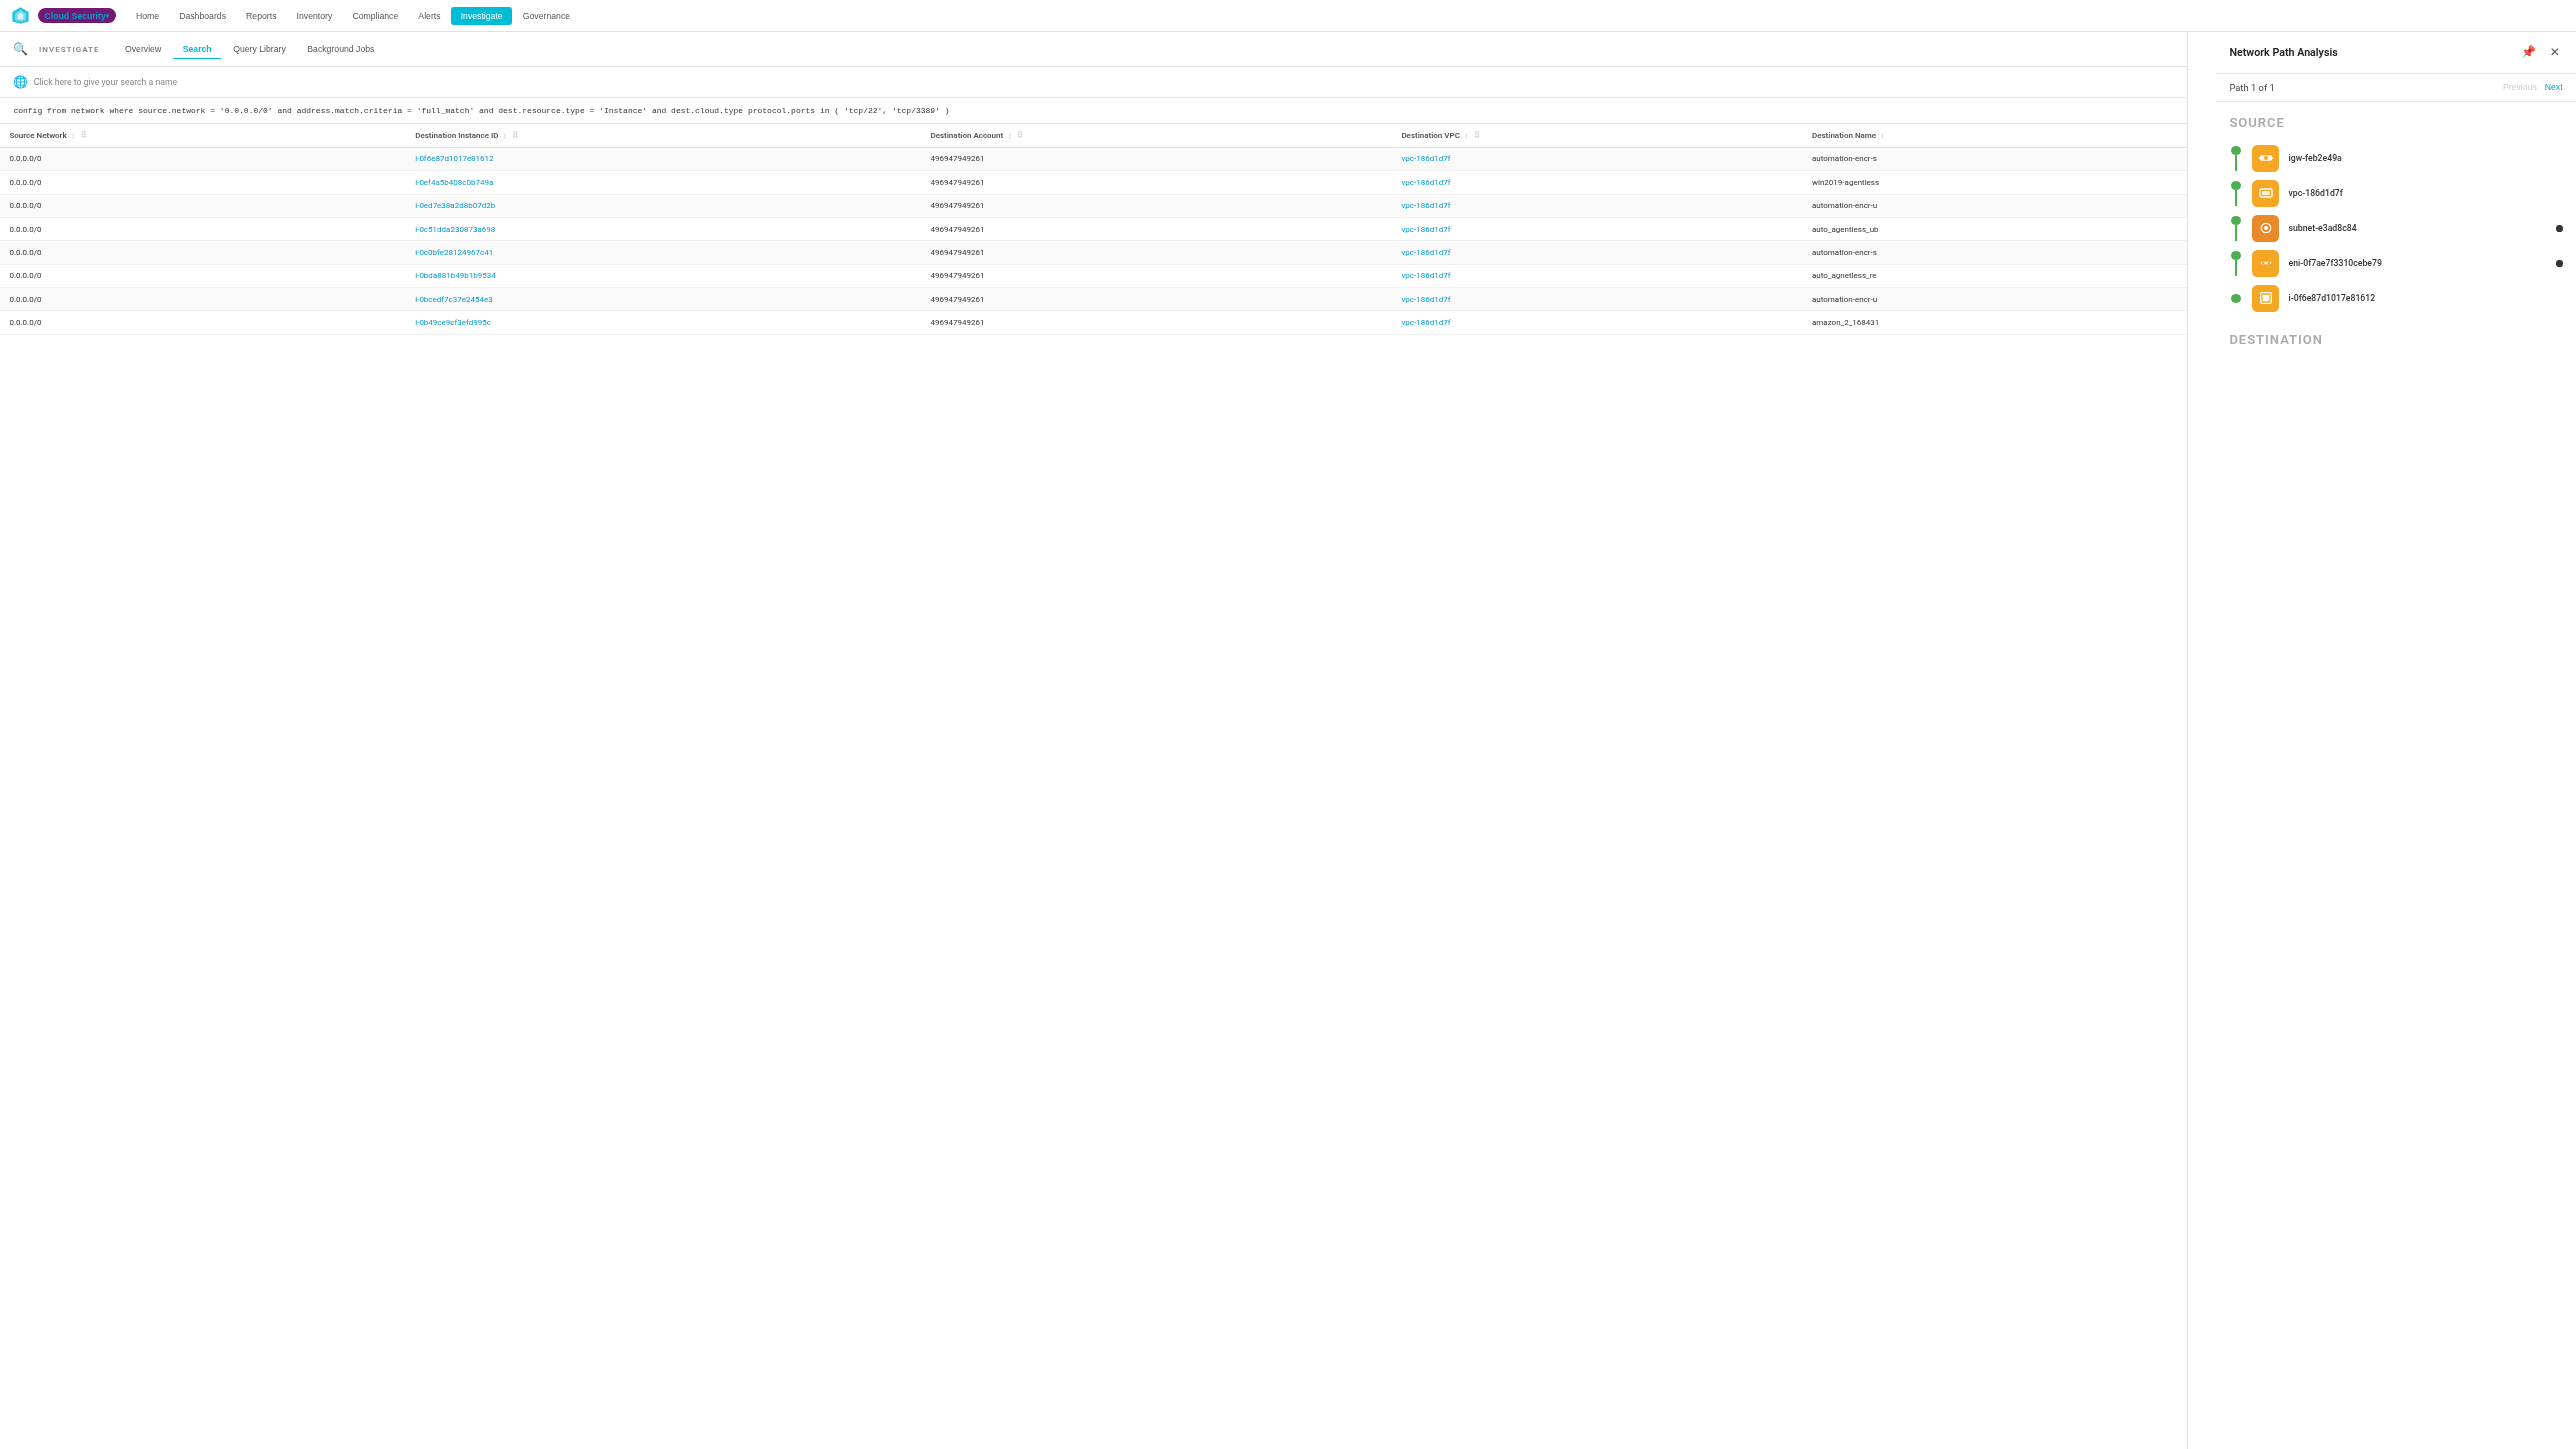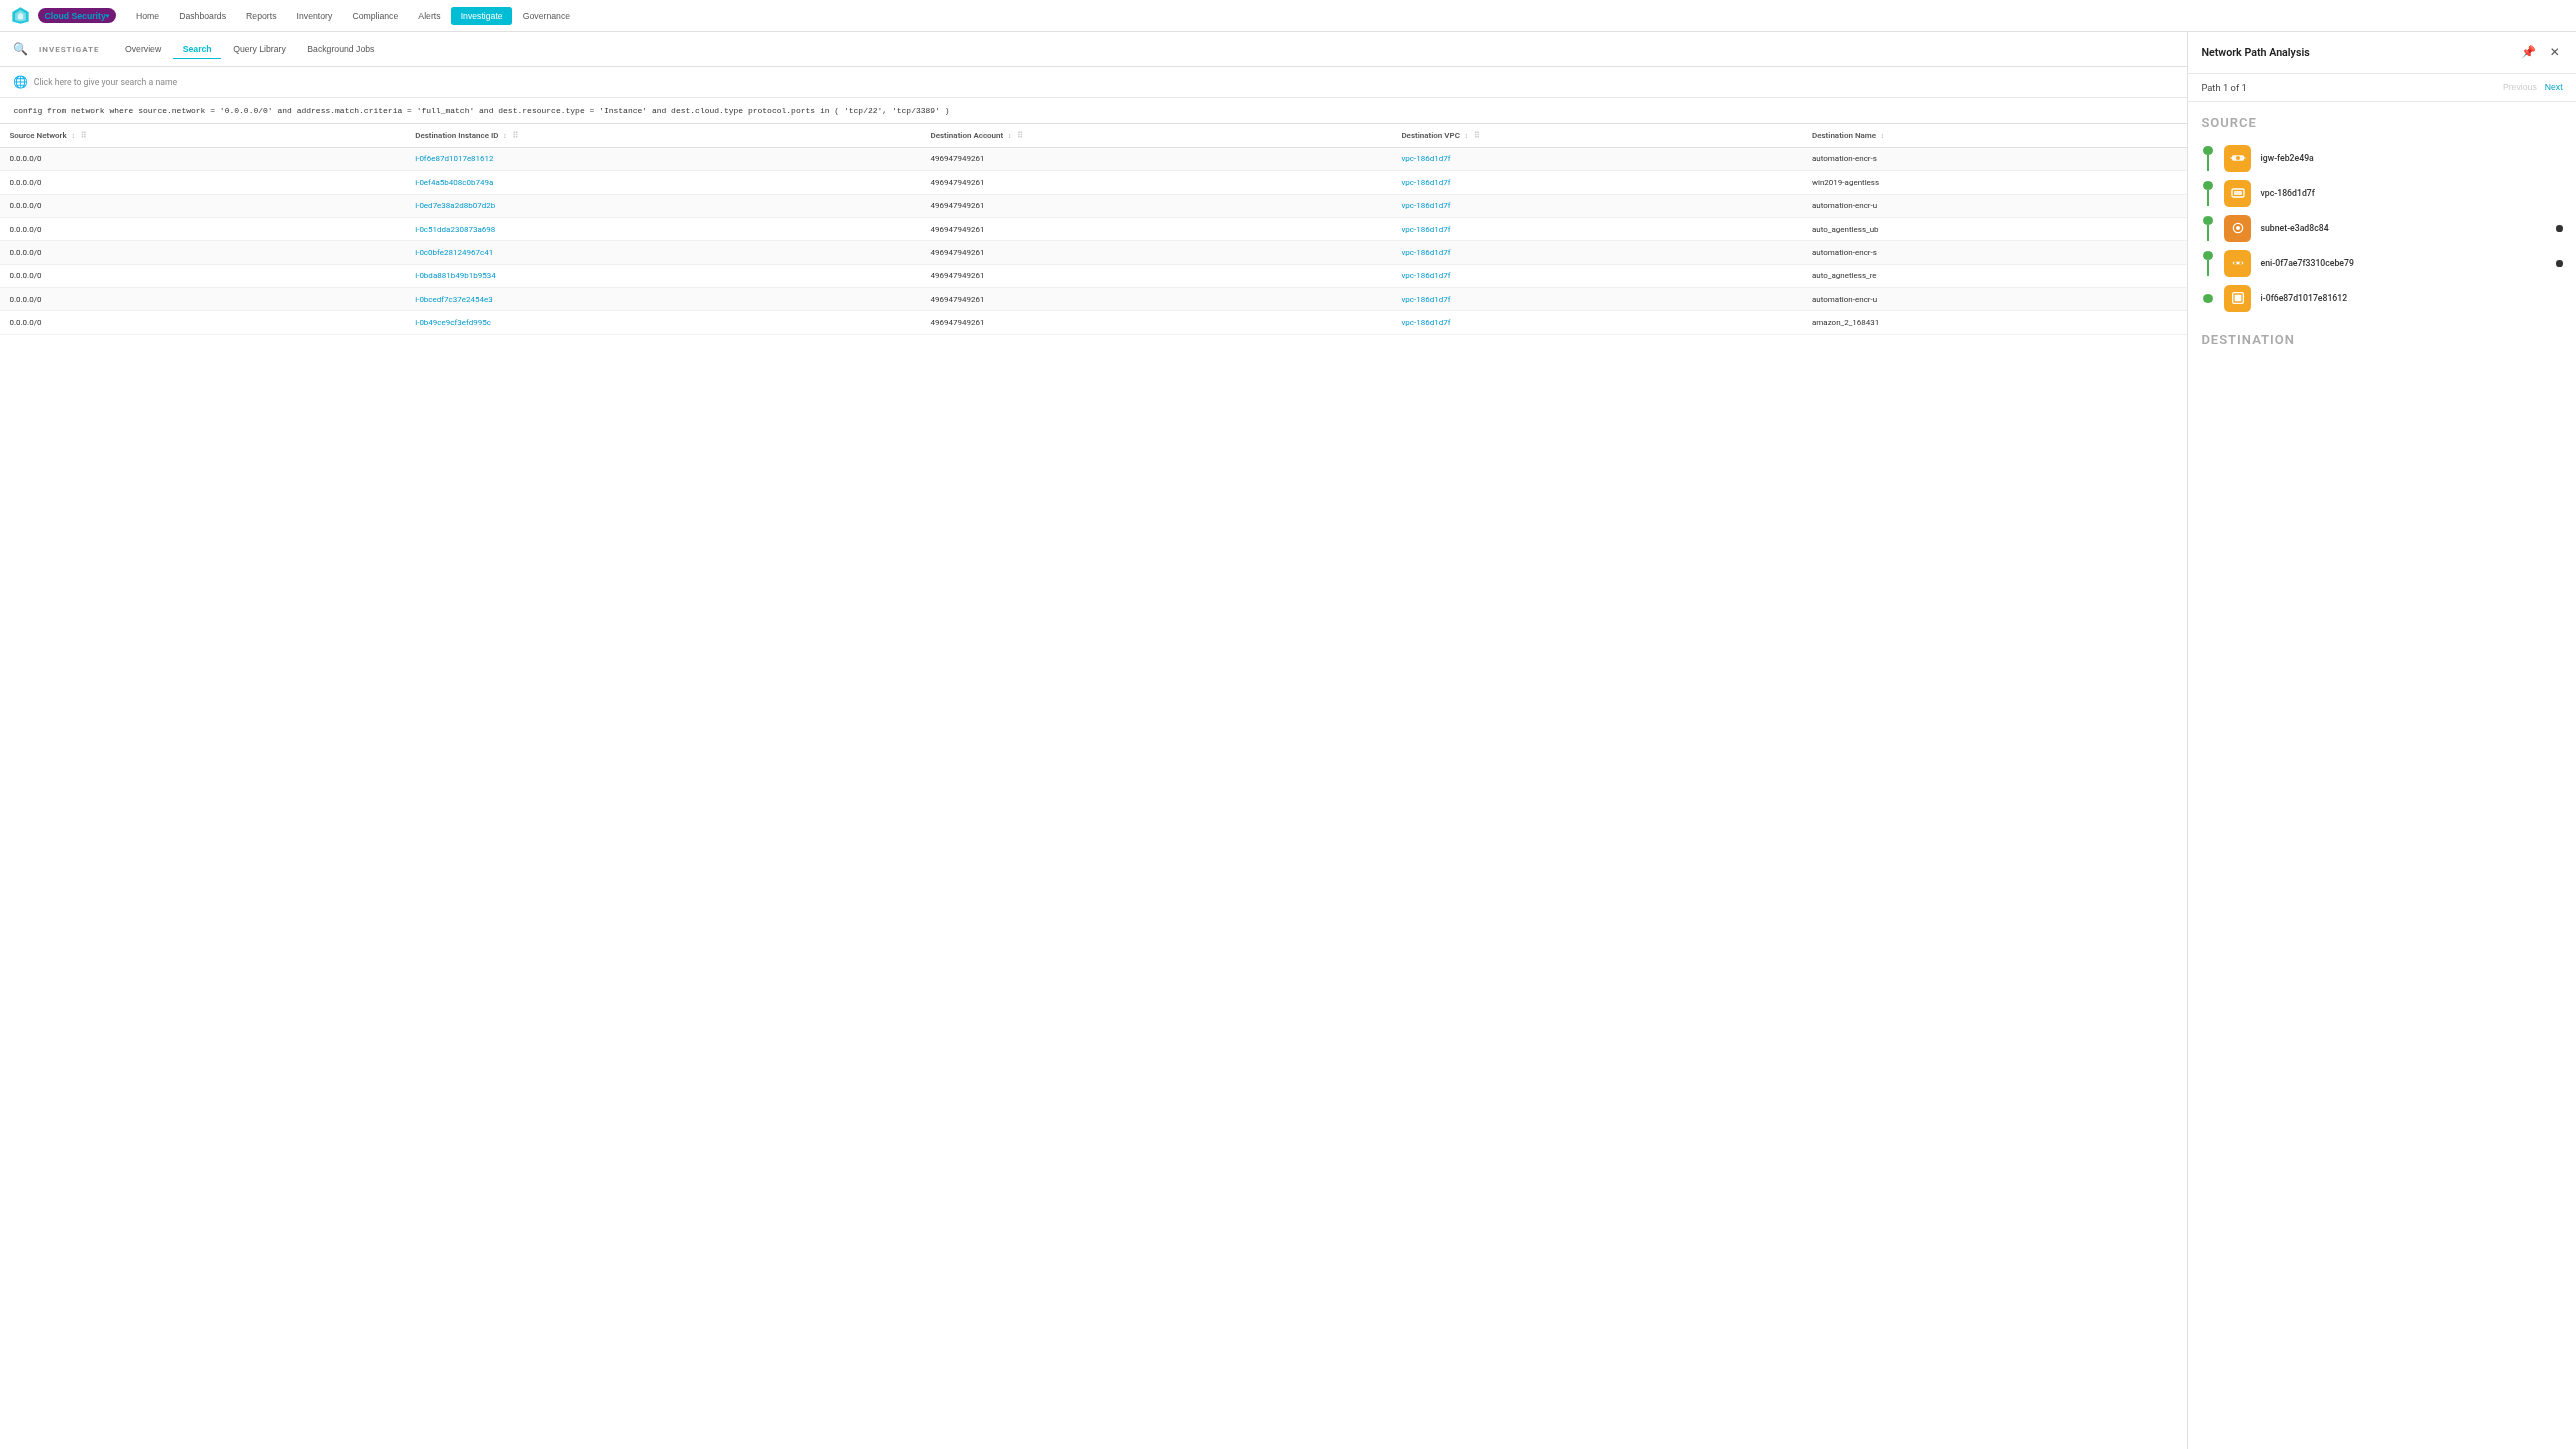--- a/index.html
+++ b/index.html
@@ -45,21 +45,21 @@
     thead th .col-drag { display: inline-block; margin-left: 4px; color: #ccc; cursor: col-resize; }
     tbody tr { border-bottom: 0.7px solid #f0f0f0; }
     tbody tr:nth-child(odd) { background: #fafafa; }
     tbody td { padding: 6.7px 9.4px; font-size: 8px; color: #333; }
     .link-cell { color: #0099cc; cursor: pointer; }
 
     
     .table-footer { padding: 6.7px 13.4px; font-size: 8px; color: #666; background: #fff; border-top: 0.7px solid #e8e8e8; }
 
     
-    .right-panel { width: 389px; background: #fff; border-left: 0.7px solid #e0e0e0; display: flex; flex-direction: column; overflow: hidden; }
+    .right-panel { width: 389px; background: #fff; border-left: 0.7px solid #e0e0e0; display: flex; flex-direction: column; overflow: hidden; padding-left: 28px; }
     .right-panel-header { display: flex; align-items: center; justify-content: space-between; padding: 10.7px 13.4px; border-bottom: 0.7px solid #e8e8e8; }
     .right-panel-title { font-size: 10.7px; font-weight: 600; color: #222; }
     .panel-controls { display: flex; gap: 8px; align-items: center; }
     .panel-icon-btn { background: none; border: none; cursor: pointer; font-size: 12px; color: #555; padding: 2.7px; }
 
     
     .path-nav { display: flex; align-items: center; justify-content: space-between; padding: 8px 13.4px; border-bottom: 0.7px solid #e8e8e8; }
     .path-info { font-size: 9.4px; color: #444; }
     .path-nav-btns { display: flex; gap: 8px; }
     .path-nav-btn { background: none; border: none; color: #00a0c6; font-size: 8.7px; cursor: pointer; }

